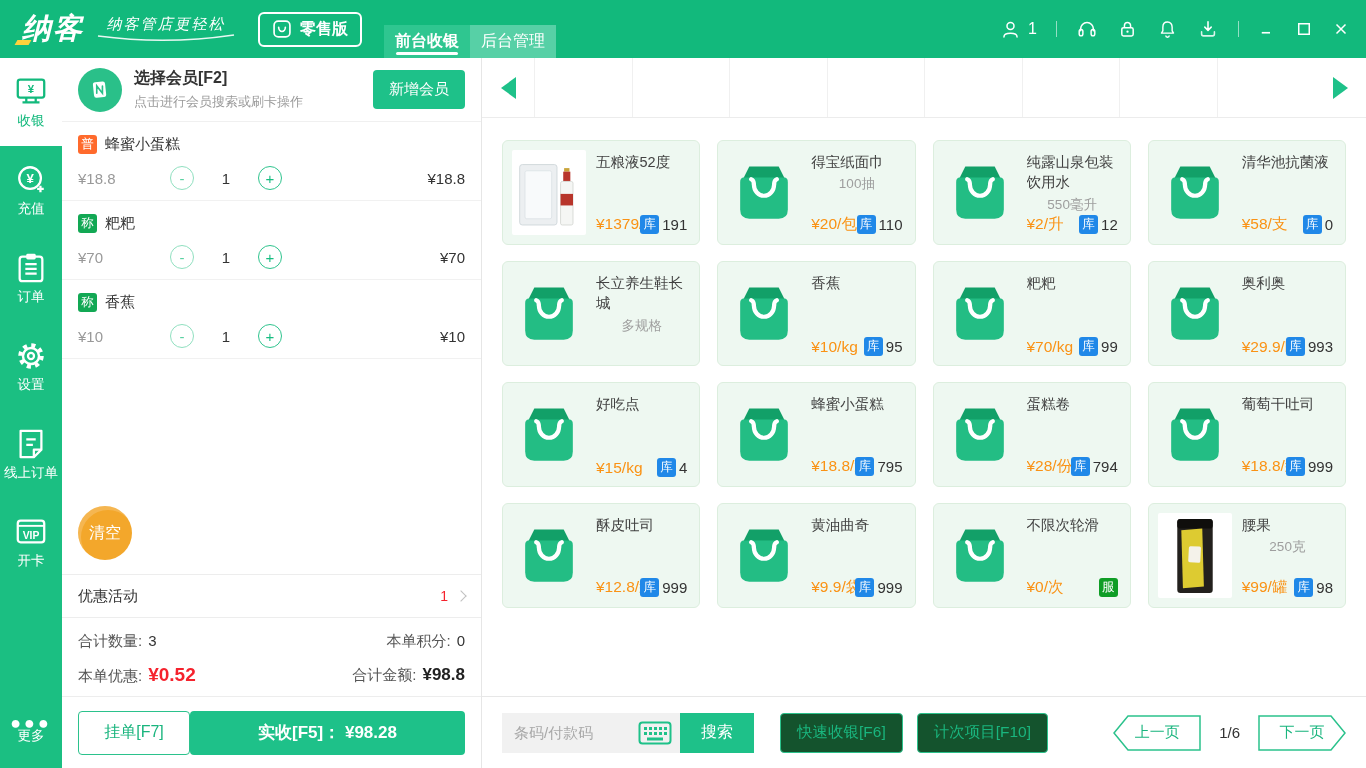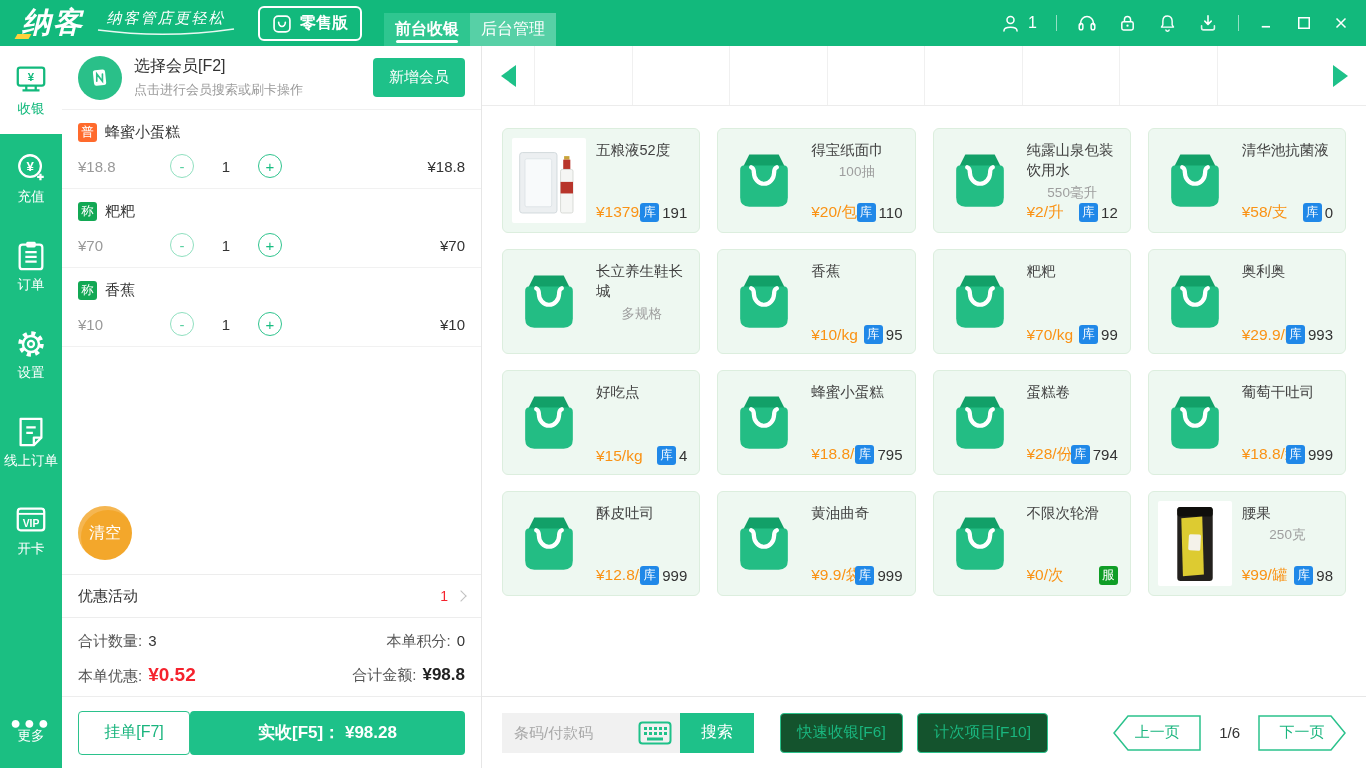--- a/index.html
+++ b/index.html
@@ -1,27 +1,27 @@
 <!DOCTYPE html>
 <html><head>
 <meta charset="utf-8">
 <style>
   * { box-sizing: border-box; margin:0; padding:0; }
   html,body { width:1366px; height:768px; overflow:hidden; }
   body { font-family:"Liberation Sans","DejaVu Sans",sans-serif; background:#fff; color:#333; }
   .app { width:1366px; height:768px; display:flex; flex-direction:column; }
 
   
-  .titlebar { height:46px; background:#12b97c; display:flex; align-items:center; color:#fff; flex:none; position:relative; }
+  .titlebar { height:58px; background:#12b97c; display:flex; align-items:center; color:#fff; flex:none; position:relative; }
   .brand { margin-left:16px; display:flex; align-items:center; }
   .brand-logo { font-size:29px; font-weight:bold; font-style:italic; letter-spacing:2px; position:relative; padding-left:6px; }
   .brand-logo::before { content:""; position:absolute; left:0; bottom:4px; width:14px; height:5px; background:#ffd23c; transform:skewX(-30deg); }
   .tagline-wrap { margin-left:12px; display:flex; flex-direction:column; align-items:center; }
   .tagline { font-size:15px; font-style:italic; letter-spacing:2px; }
-  .edition { margin-left:22px; border:2px solid #fff; border-radius:6px; padding:5px 12px; display:flex; align-items:flex-end; gap:8px; font-size:16px; font-weight:bold; }
+  .edition { margin-left:22px; border:2px solid #fff; border-radius:6px; padding:5px 12px; display:flex; align-items:flex-start; gap:8px; font-size:16px; font-weight:bold; }
   .tb-tabs { align-self:flex-end; display:flex; margin-left:22px; }
   .tb-tab { height:33px; padding:0 11px; display:flex; align-items:center; font-size:16px; position:relative; cursor:pointer; }
   .tb-active { background:#2fc690; font-weight:bold; }
   .tb-active::after { content:""; position:absolute; left:50%; transform:translateX(-50%); bottom:3px; width:62px; height:3px; background:#fff; border-radius:2px; }
   .tb-normal { background:#57d0a6; }
   .tb-right { margin-left:auto; display:flex; align-items:center; gap:19px; margin-right:16px; }
   .tb-user { display:flex; align-items:center; gap:7px; font-size:16px; }
   .tb-sep { width:1px; height:16px; background:rgba(255,255,255,.55); }
   .tb-ic { display:flex; align-items:center; cursor:pointer; }
 
@@ -34,21 +34,21 @@
   .nav-item.active { background:#fff; color:#12b97c; }
   .nav-label { line-height:1.1; text-align:center; white-space:nowrap; font-size:13.5px; }
   .sidebar-more { margin-top:auto; height:74px; display:flex; flex-direction:column; align-items:center; justify-content:center; gap:2px; font-size:14px; cursor:pointer; }
   .dots { letter-spacing:3px; font-size:18px; line-height:8px; }
 
   
   .cart-panel { width:420px; background:#fff; border-right:1px solid #e6e6e6; display:flex; flex-direction:column; flex:none; }
   .member-row { height:64px; padding:0 16px; display:flex; align-items:center; gap:12px; border-bottom:1px solid #f0f0f0; flex:none; }
   .member-logo { width:44px; height:44px; border-radius:50%; background:#2ac089; flex:none; display:flex; align-items:center; justify-content:center; }
   .member-texts { display:flex; flex-direction:column; gap:4px; }
-  .member-title { font-size:16px; font-weight:normal; color:#333; }
+  .member-title { font-size:16px; font-weight:bold; color:#333; }
   .member-sub { font-size:13px; color:#9a9a9a; }
   .add-member-btn { margin-left:auto; background:#1ec189; color:#fff; font-size:15px; padding:10px 16px; border-radius:4px; border:none; cursor:pointer; }
 
   .cart-list { flex:1; position:relative; overflow:hidden; }
   .cart-item { padding:13px 16px 10px; border-bottom:1px solid #f1f1f1; }
   .ci-name-row { display:flex; align-items:center; gap:8px; margin-bottom:12px; }
   .cbadge { width:19px; height:19px; border-radius:3px; color:#fff; font-size:12.5px; display:flex; align-items:center; justify-content:center; flex:none; }
   .cbadge-normal { background:#ff6a2c; }
   .cbadge-weigh { background:#12a854; }
   .ci-name { font-size:15px; color:#333; }

